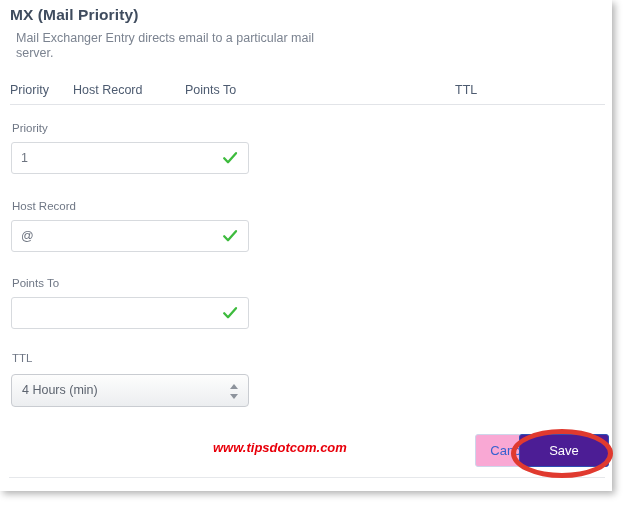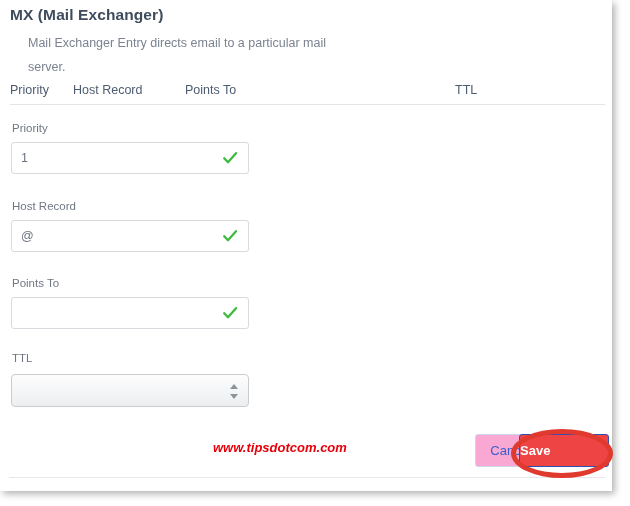--- a/index.html
+++ b/index.html
@@ -38,25 +38,25 @@
     position: absolute;
     left: 10px;
     top: 6px;
     font-size: 15.5px;
     font-weight: bold;
     color: #3f4c5e;
     letter-spacing: 0.1px;
   }
   .record-desc {
     position: absolute;
-    left: 28px;
+    left: 16px;
     top: 31px;
     width: 320px;
     font-size: 12.5px;
-    line-height: 24px;
+    line-height: 15px;
     color: #7b8390;
   }
 
   
   .col-head {
     position: absolute;
     top: 83px;
     font-size: 12.5px;
     color: #4d5b70;
   }
@@ -198,28 +198,28 @@
     cursor: pointer;
     margin-left: 28px;
   }
   .btn-save {
     position: absolute;
     left: 519px;
     top: 434px;
     width: 90px;
     height: 33px;
     box-sizing: border-box;
-    background: #ef4444;
+    background: #4c1d95;
     border: 1px solid #2d50b5;
     border-radius: 3px;
     color: #ffffff;
     font-size: 13px;
-    font-weight: bold;
+    font-weight: normal;
     line-height: 31px;
-    text-align: left;
+    text-align: center;
     cursor: pointer;
   }
   
   .annot-ellipse {
     position: absolute;
     left: 511px;
     top: 429px;
     width: 102px;
     height: 49px;
     box-sizing: border-box;
@@ -227,21 +227,21 @@
     border-radius: 50%;
     pointer-events: none;
   }
 </style>
 </head>
 <body>
 
 <div id="app">
   <div class="card">
 
-    <div class="record-title">MX (Mail Exchanger)</div>
+    <div class="record-title">MX (Mail Priority)</div>
     <div class="record-desc">Mail Exchanger Entry directs email to a particular mail server.</div>
 
     <div class="col-head col-priority">Priority</div>
     <div class="col-head col-host">Host Record</div>
     <div class="col-head col-points">Points To</div>
     <div class="col-head col-ttl">TTL</div>
     <div class="head-rule"></div>
 
     <div class="field-label lbl-priority">Priority</div>
     <div class="field-box box-priority">
@@ -261,20 +261,21 @@
 
     <div class="field-label lbl-points">Points To</div>
     <div class="field-box box-points">
       <svg class="check-icon" viewBox="0 0 16 16">
         <path d="M2.2 8.3 L6.0 12.2 L14.0 3.2" fill="none" stroke="#3dbb3d" stroke-width="2.3" stroke-linecap="round" stroke-linejoin="round"></path>
       </svg>
     </div>
 
     <div class="field-label lbl-ttl">TTL</div>
     <div class="select-box box-ttl">
+      <span class="val">4 Hours (min)</span>
       <span class="stepper">
         <span class="tri up"></span>
         <span class="tri down"></span>
       </span>
     </div>
 
     <div class="footer-rule"></div>
     <div class="btn-cancel">Cancel</div>
     <div class="btn-save">Save</div>
   </div>

